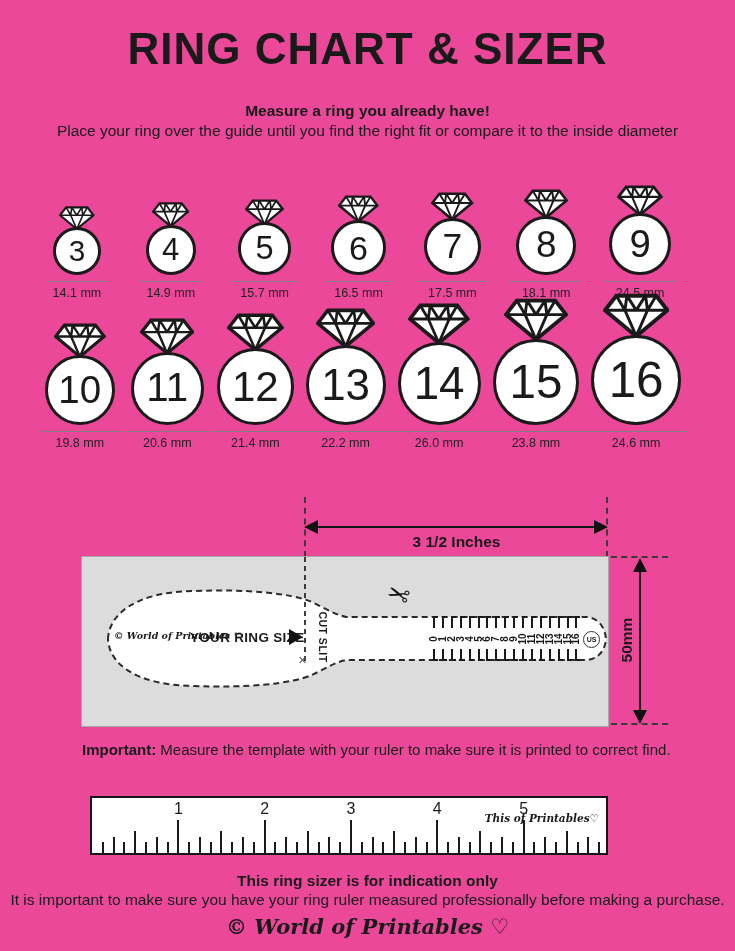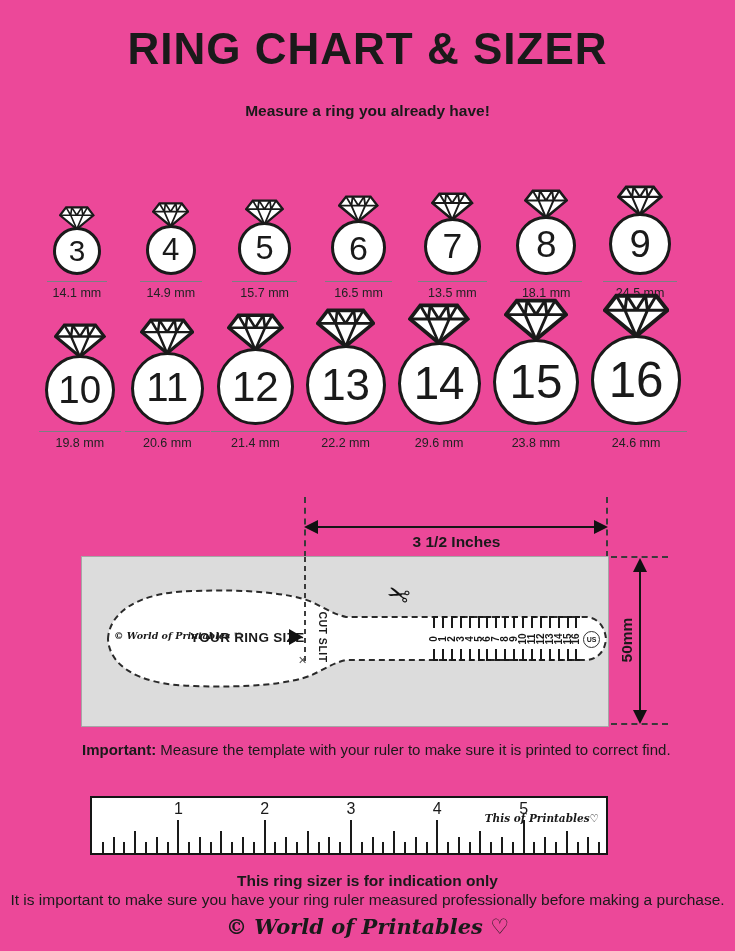--- a/index.html
+++ b/index.html
@@ -59,20 +59,21 @@
   #footer-note{position:absolute;top:891px;left:0;width:735px;font-size:15.5px;text-align:center;}
   #footer-copyright{position:absolute;top:914px;left:0;width:735px;font-size:21px;font-family:"DejaVu Serif",serif;font-style:italic;font-weight:700;text-align:center;}
 </style>
 </head>
 <body>
 
 <div id="page">
 
   <div id="title">RING CHART &amp; SIZER</div>
   <div id="tagline">Measure a ring you already have!</div>
+  <div id="instruction">Place your ring over the guide until you find the right fit or compare it to the inside diameter</div>
 
   <div id="row1" class="ring-row">
       <div class="ring-item">
         <svg class="diamond" width="35.519999999999996" height="24.153599999999997" viewBox="0 0 100 68">
   <path d="M3 26 L20 4 L80 4 L97 26 L50 65 Z" fill="#fff" stroke="#1a1a1a" stroke-width="6"></path>
   <path d="M3 26 H97 M20 4 L33 26 M36 4 L33 26 M36 4 L50 26 M64 4 L50 26 M64 4 L67 26 M80 4 L67 26 M33 26 L50 65 M67 26 L50 65" fill="none" stroke="#1a1a1a" stroke-width="4.5"></path>
 </svg>
         <div class="ring-circle" style="height: 48px; width: 48px; border-width: 3px;">
           <span class="ring-num" style="font-size: 29.76px;">3</span>
         </div>
@@ -114,21 +115,21 @@
       </div>
       <div class="ring-item">
         <svg class="diamond" width="42.328" height="28.783040000000003" viewBox="0 0 100 68">
   <path d="M3 26 L20 4 L80 4 L97 26 L50 65 Z" fill="#fff" stroke="#1a1a1a" stroke-width="6"></path>
   <path d="M3 26 H97 M20 4 L33 26 M36 4 L33 26 M36 4 L50 26 M64 4 L50 26 M64 4 L67 26 M80 4 L67 26 M33 26 L50 65 M67 26 L50 65" fill="none" stroke="#1a1a1a" stroke-width="4.5"></path>
 </svg>
         <div class="ring-circle" style="height: 57.2px; width: 57.2px; border-width: 3px;">
           <span class="ring-num" style="font-size: 35.464px;">7</span>
         </div>
         <div class="mm-line" style="width: 69.2px;"></div>
-        <div class="mm-label">13.5 mm</div>
+        <div class="mm-label">17.5 mm</div>
       </div>
       <div class="ring-item">
         <svg class="diamond" width="44.03" height="29.940400000000004" viewBox="0 0 100 68">
   <path d="M3 26 L20 4 L80 4 L97 26 L50 65 Z" fill="#fff" stroke="#1a1a1a" stroke-width="6"></path>
   <path d="M3 26 H97 M20 4 L33 26 M36 4 L33 26 M36 4 L50 26 M64 4 L50 26 M64 4 L67 26 M80 4 L67 26 M33 26 L50 65 M67 26 L50 65" fill="none" stroke="#1a1a1a" stroke-width="4.5"></path>
 </svg>
         <div class="ring-circle" style="height: 59.5px; width: 59.5px; border-width: 3px;">
           <span class="ring-num" style="font-size: 36.89px;">8</span>
         </div>
         <div class="mm-line" style="width: 71.5px;"></div>
@@ -193,21 +194,21 @@
       </div>
       <div class="ring-item">
         <svg class="diamond" width="61.568" height="41.866240000000005" viewBox="0 0 100 68">
   <path d="M3 26 L20 4 L80 4 L97 26 L50 65 Z" fill="#fff" stroke="#1a1a1a" stroke-width="6"></path>
   <path d="M3 26 H97 M20 4 L33 26 M36 4 L33 26 M36 4 L50 26 M64 4 L50 26 M64 4 L67 26 M80 4 L67 26 M33 26 L50 65 M67 26 L50 65" fill="none" stroke="#1a1a1a" stroke-width="4.5"></path>
 </svg>
         <div class="ring-circle" style="height: 83.2px; width: 83.2px; border-width: 3.5px;">
           <span class="ring-num" style="font-size: 45.76px;">14</span>
         </div>
         <div class="mm-line" style="width: 95.2px;"></div>
-        <div class="mm-label">29.6 mm</div>
+        <div class="mm-label">26.0 mm</div>
       </div>
       <div class="ring-item">
         <svg class="diamond" width="64.01" height="43.52680000000001" viewBox="0 0 100 68">
   <path d="M3 26 L20 4 L80 4 L97 26 L50 65 Z" fill="#fff" stroke="#1a1a1a" stroke-width="6"></path>
   <path d="M3 26 H97 M20 4 L33 26 M36 4 L33 26 M36 4 L50 26 M64 4 L50 26 M64 4 L67 26 M80 4 L67 26 M33 26 L50 65 M67 26 L50 65" fill="none" stroke="#1a1a1a" stroke-width="4.5"></path>
 </svg>
         <div class="ring-circle" style="height: 86.5px; width: 86.5px; border-width: 3.5px;">
           <span class="ring-num" style="font-size: 47.575px;">15</span>
         </div>
         <div class="mm-line" style="width: 98.5px;"></div>

